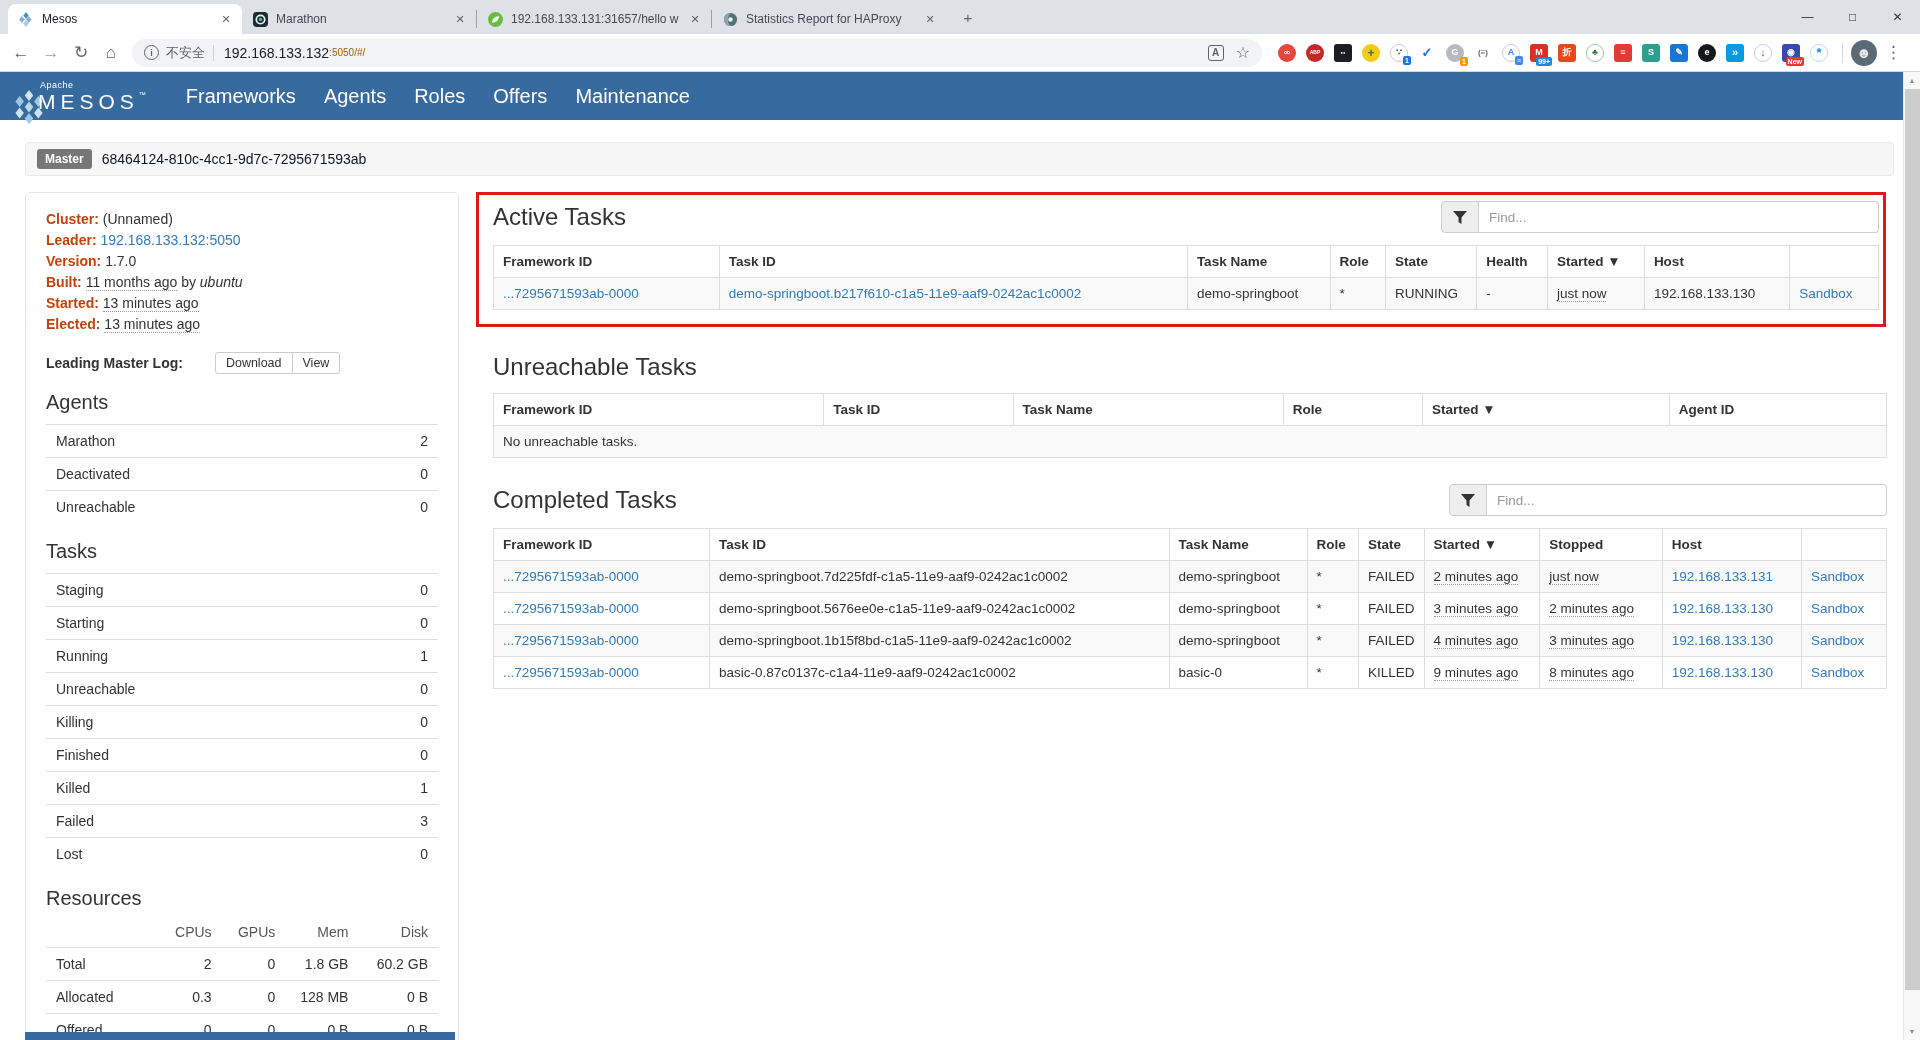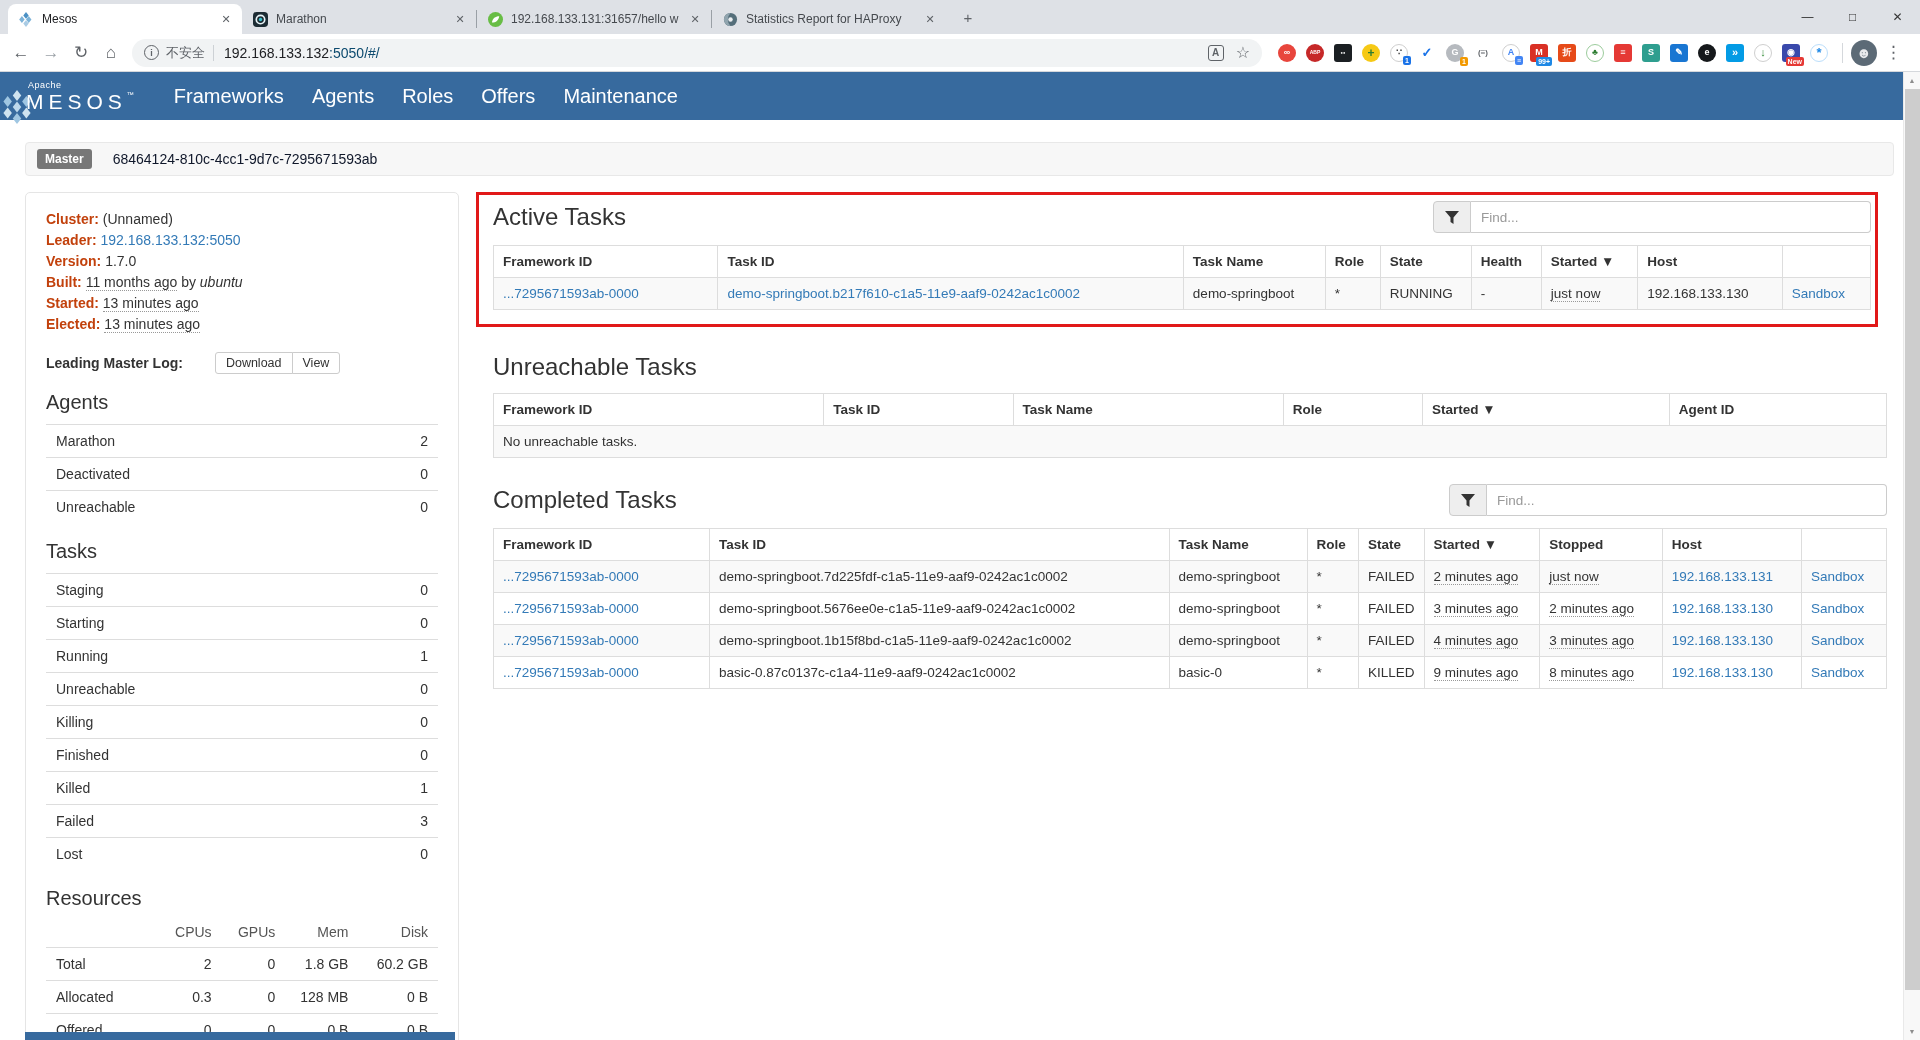--- a/index.html
+++ b/index.html
@@ -29,49 +29,49 @@
        border-bottom:1px solid #d5d8dc;}
   .nav-btn{width:30px;height:30px;display:grid;place-items:center;font-size:17px;color:#5f6368;flex:none;}
   .nav-btn.fwd{color:#9aa0a6;}
   .omnibox{flex:1;height:28px;background:#f1f3f4;border-radius:14px;margin:0 6px;
        display:flex;align-items:center;padding:0 12px;min-width:0;}
   .info-i{width:15px;height:15px;border:1.5px solid #5f6368;border-radius:50%;display:grid;
        place-items:center;font-size:9px;font-weight:bold;color:#5f6368;flex:none;}
   .sec-text{font-size:13px;color:#5f6368;margin:0 8px 0 7px;white-space:nowrap;}
   .chip-div{width:1px;height:16px;background:#cdd1d5;margin-right:10px;flex:none;}
   .url-host{font-size:14px;color:#202124;white-space:nowrap;}
-  .url-suffix{font-size:14px;color:#0c4a6e;white-space:nowrap;}
+  .url-suffix{font-size:10px;color:#a16207;white-space:nowrap;}
   .omni-right{margin-left:auto;display:flex;align-items:center;gap:12px;}
   .translate-ic{width:16px;height:16px;border:1.5px solid #5f6368;border-radius:3px;display:grid;
        place-items:center;font-size:10px;font-weight:bold;color:#5f6368;}
   .star-ic{font-size:16px;color:#5f6368;}
   .ext-row{display:flex;align-items:center;gap:10px;margin:0 6px 0 10px;}
   .ext-icon{width:18px;height:18px;border-radius:50%;display:grid;place-items:center;
        font-size:9px;font-weight:bold;position:relative;flex:none;line-height:1;}
   .ext-icon.sq{border-radius:3px;}
   .ext-badge{position:absolute;right:-4px;bottom:-4px;color:#fff;font-size:7px;font-weight:bold;
        padding:1px 2px;border-radius:2px;line-height:1;}
   .chrome-div{width:1px;height:20px;background:#d5d8dc;margin:0 8px;}
   .avatar{width:26px;height:26px;border-radius:50%;background:#5c6a76;color:#e8eaed;display:grid;
        place-items:center;font-size:15px;flex:none;}
   .menu-dots{font-size:17px;color:#5f6368;padding:0 8px;}
 
   
-  .mesos-navbar{height:48px;background:var(--navbar);display:flex;align-items:center;padding-left:0;}
+  .mesos-navbar{height:48px;background:var(--navbar);display:flex;align-items:center;padding-left:12px;}
   .brand{display:flex;align-items:center;gap:10px;margin-right:26px;}
   .brand-text{position:relative;color:#fff;line-height:1;}
   .brand-small{font-size:9px;letter-spacing:.5px;display:block;margin:0 0 1px 2px;}
   .brand-big{font-size:21px;letter-spacing:5px;font-weight:400;}
   .brand-tm{font-size:7px;vertical-align:top;}
   .nav-items{display:flex;align-items:center;height:100%;}
   .nav-item{color:#fff;font-size:20px;padding:0 14px;height:100%;display:flex;align-items:center;cursor:pointer;}
 
   
   .master-bar{margin:22px 26px 0 25px;background:#f7f7f7;border:1px solid #e8e8e8;border-radius:4px;
-       padding:6px 11px;display:flex;align-items:center;gap:21px;}
+       padding:6px 11px;display:flex;align-items:center;gap:10px;}
   .master-badge{background:#777;color:#fff;font-size:12px;font-weight:bold;padding:3px 8px;border-radius:3px;}
   .master-id{color:#0f172a;font-size:14px;}
 
   
   .layout{display:flex;align-items:flex-start;gap:17px;padding:16px 26px 0 25px;}
   .sidebar{width:434px;flex:none;border:1px solid #e5e5e5;border-radius:5px;background:#fff;
        padding:16px 20px;min-height:900px;font-size:14px;}
   a{color:var(--link);text-decoration:none;}
   .dotted{border-bottom:1px dotted #999;}
   .info-line{line-height:21px;}
@@ -87,21 +87,21 @@
   .res-grid{margin-top:4px;}
   .res-row{display:grid;grid-template-columns:92px 1fr 1fr 1.15fr 1.25fr;padding:8px 10px;
        border-top:1px solid #ddd;align-items:center;}
   .res-row.head{border-top:none;color:#555;padding:4px 10px 7px;}
   .res-row span{text-align:right;}
   .res-row span:first-child{text-align:left;}
 
   
   .main{flex:1;min-width:0;}
   .sec{margin:0 7px 26px 17px;}
-  .sec.boxed{border:3px solid var(--red);margin:0 16px 26px 0;padding:2px 4px 14px 14px;}
+  .sec.boxed{border:3px solid var(--red);margin:0 8px 26px 0;padding:2px 4px 14px 14px;}
   .sec-head{display:flex;justify-content:space-between;align-items:center;margin:4px 0 12px;}
   h3{font-size:24px;font-weight:400;color:#333;}
   .findgrp{display:flex;height:32px;}
   .find-addon{width:38px;background:#eee;border:1px solid #ccc;border-radius:4px 0 0 4px;
        display:grid;place-items:center;}
   .find-input{width:400px;border:1px solid #ccc;border-left:none;border-radius:0 4px 4px 0;
        padding:0 10px;font-size:13.5px;color:#333;outline:none;background:#fff;
        font-family:"Liberation Sans",sans-serif;}
   .find-input::placeholder{color:#999;}
   .tbl{width:100%;border-collapse:collapse;background:#fff;}

